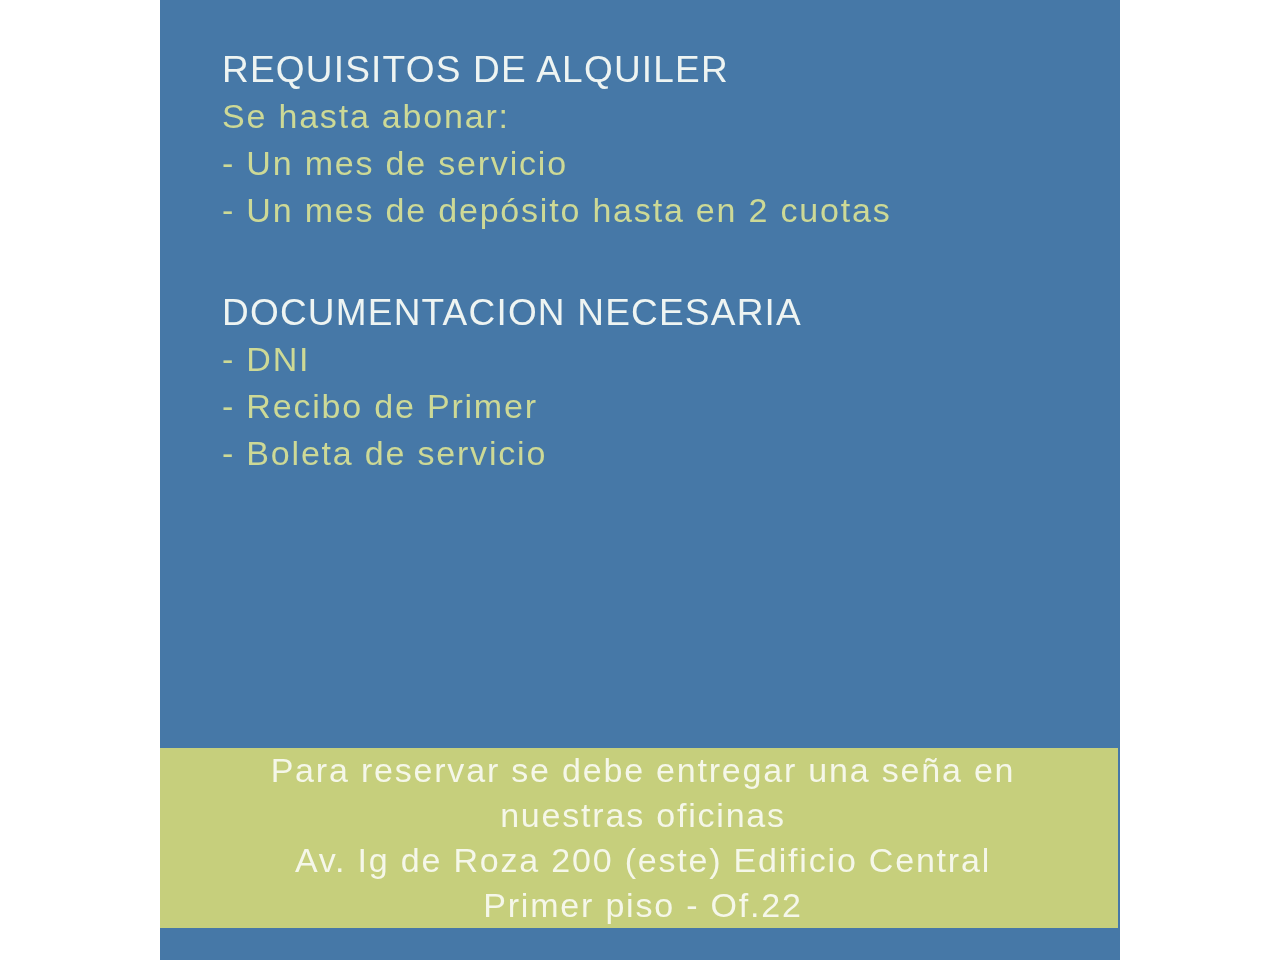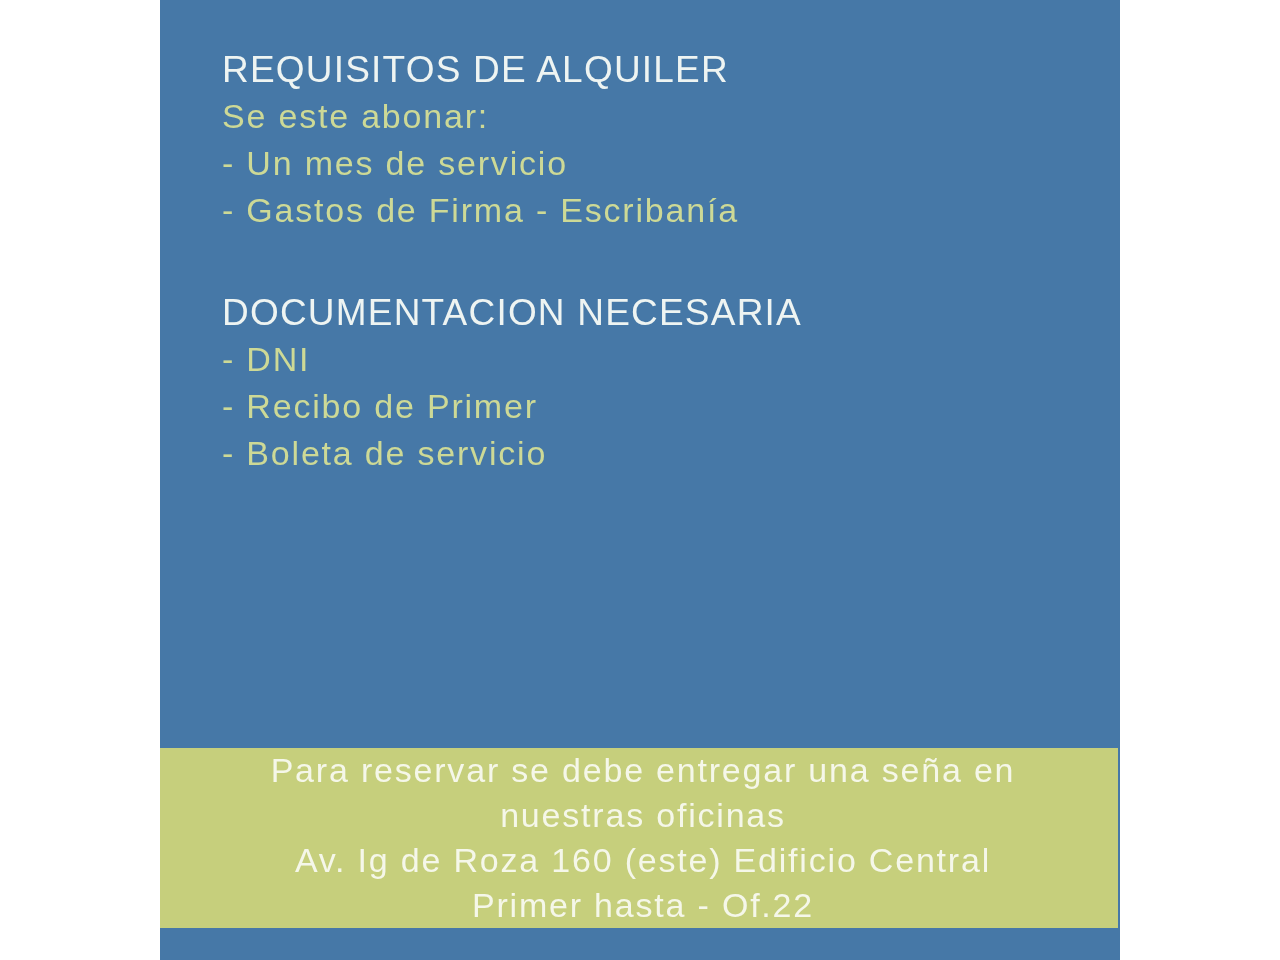--- a/index.html
+++ b/index.html
@@ -68,34 +68,34 @@
 </style>
 </head>
 <body>
 
 <div class="canvas">
   <div class="panel">
 
     <div class="content">
 
       <span class="line title-line">REQUISITOS DE ALQUILER</span>
-      <span class="line green-line">Se este abonar:</span>
+      <span class="line green-line">Se hasta abonar:</span>
       <span class="line green-line">- Un mes de servicio</span>
-      <span class="line green-line">- Gastos de Firma - Escribanía</span>
+      <span class="line green-line">- Un mes de depósito hasta en 2 cuotas</span>
 
       <div class="section-gap"></div>
 
       <span class="line title-line">DOCUMENTACION NECESARIA</span>
       <span class="line green-line">- DNI</span>
       <span class="line green-line">- Recibo de Primer</span>
       <span class="line green-line">- Boleta de servicio</span>
 
     </div>
 
     <div class="banner">
       <span class="banner-line">Para reservar se debe entregar una seña en</span>
       <span class="banner-line">nuestras oficinas</span>
-      <span class="banner-line">Av. Ig de Roza 160 (este) Edificio Central</span>
-      <span class="banner-line">Primer hasta - Of.22</span>
+      <span class="banner-line">Av. Ig de Roza 200 (este) Edificio Central</span>
+      <span class="banner-line">Primer piso - Of.22</span>
     </div>
 
   </div>
 </div>
 
 </body></html>

